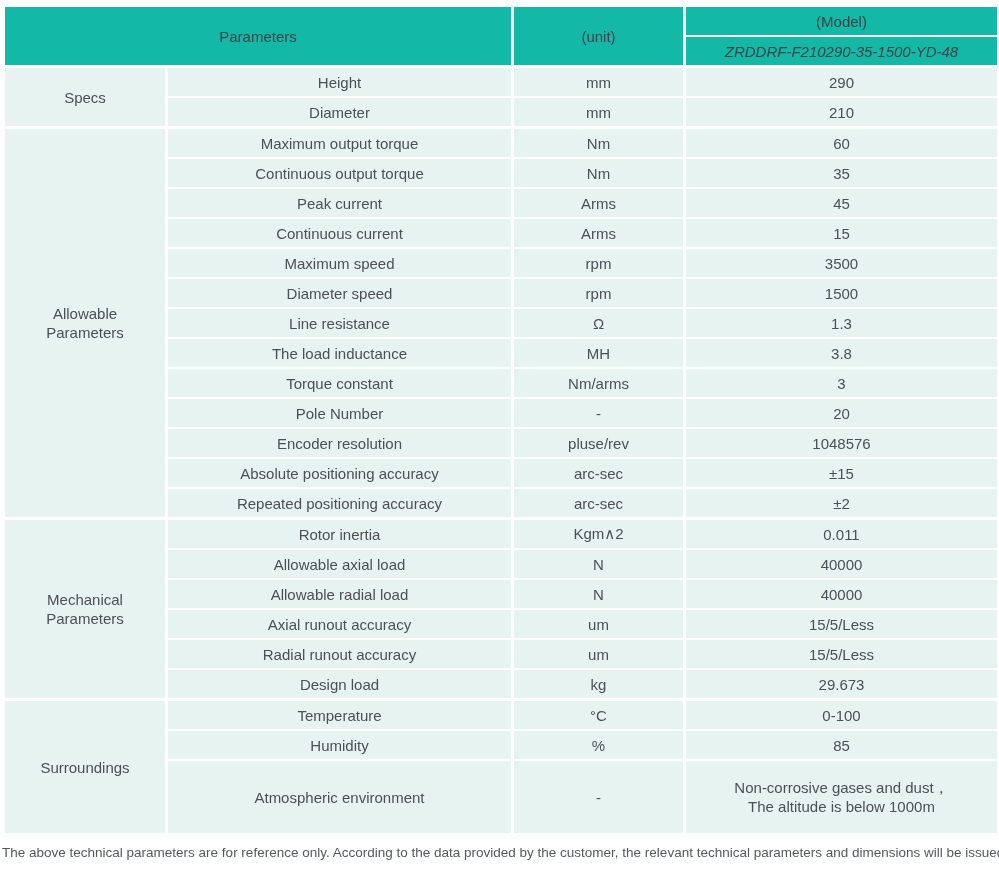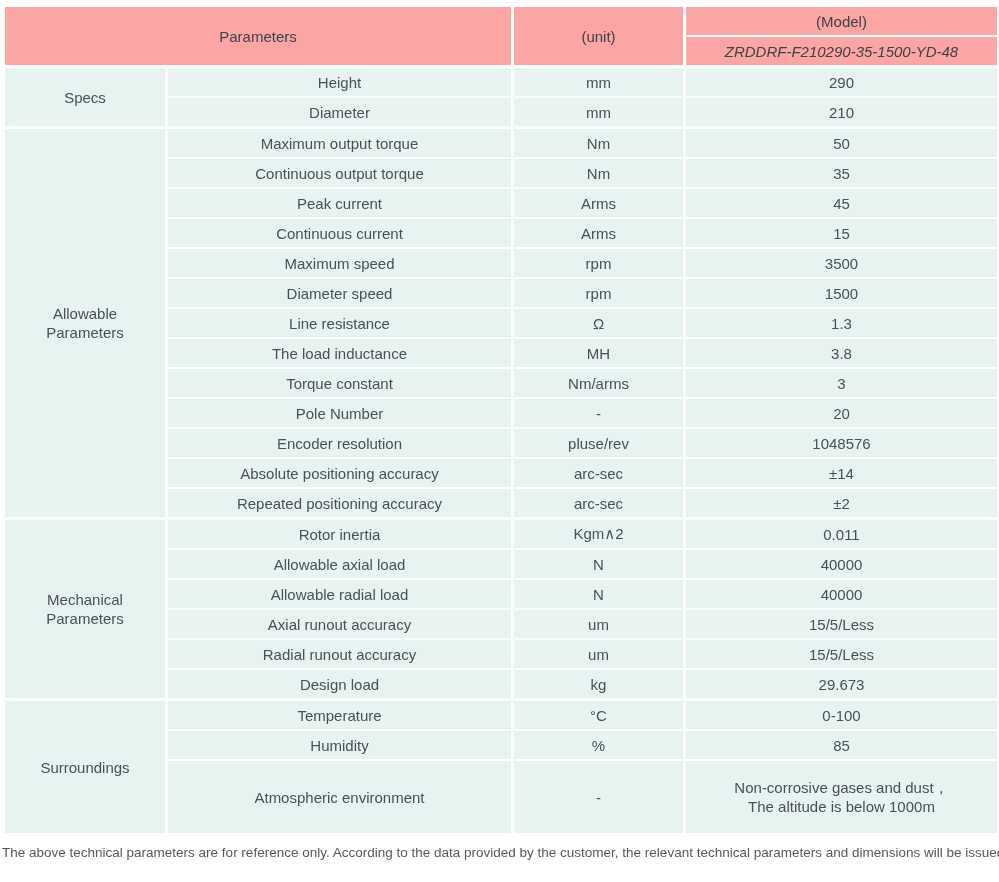--- a/index.html
+++ b/index.html
@@ -29,21 +29,21 @@
     color: #4b5055;
     font-size: 15px;
     font-weight: normal;
     text-align: center;
     vertical-align: middle;
     height: 28px;
     padding: 0;
     overflow: hidden;
   }
   table.spec th {
-    background: #fca5a5;
+    background: #14b8a6;
     color: #3d4347;
   }
   th.hdr-big { font-size: 17px; }
   th.model-code { font-size: 14.5px; height: 27px; font-style: italic; }
   th.model-top { height: 27px; }
   td.param {
     text-align: left;
     padding-left: 26px;
     margin-left: 11px;
   }
@@ -93,21 +93,21 @@
       <td class="param">Diameter</td>
       <td class="unit">mm</td>
       <td class="value">210</td>
     </tr>
 
     <tr class="group-start">
       <td class="group" rowspan="13">Allowable
 Parameters</td>
       <td class="param">Maximum output torque</td>
       <td class="unit">Nm</td>
-      <td class="value">50</td>
+      <td class="value">60</td>
     </tr>
     <tr>
       <td class="param">Continuous output torque</td>
       <td class="unit">Nm</td>
       <td class="value">35</td>
     </tr>
     <tr>
       <td class="param">Peak current</td>
       <td class="unit">Arms</td>
       <td class="value">45</td>
@@ -148,21 +148,21 @@
       <td class="value">20</td>
     </tr>
     <tr>
       <td class="param">Encoder resolution</td>
       <td class="unit">pluse/rev</td>
       <td class="value">1048576</td>
     </tr>
     <tr>
       <td class="param">Absolute positioning accuracy</td>
       <td class="unit">arc-sec</td>
-      <td class="value">±14</td>
+      <td class="value">±15</td>
     </tr>
     <tr>
       <td class="param">Repeated positioning accuracy</td>
       <td class="unit">arc-sec</td>
       <td class="value">±2</td>
     </tr>
 
     <tr class="group-start">
       <td class="group" rowspan="6">Mechanical
 Parameters</td>

